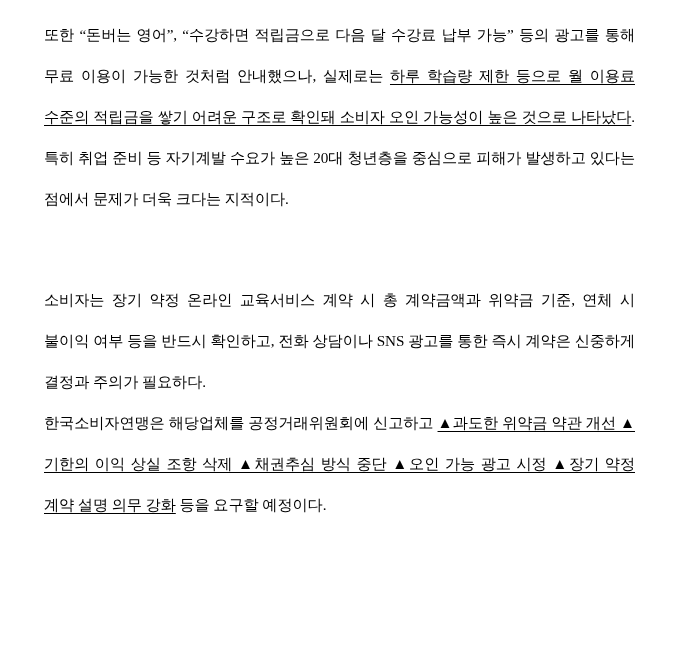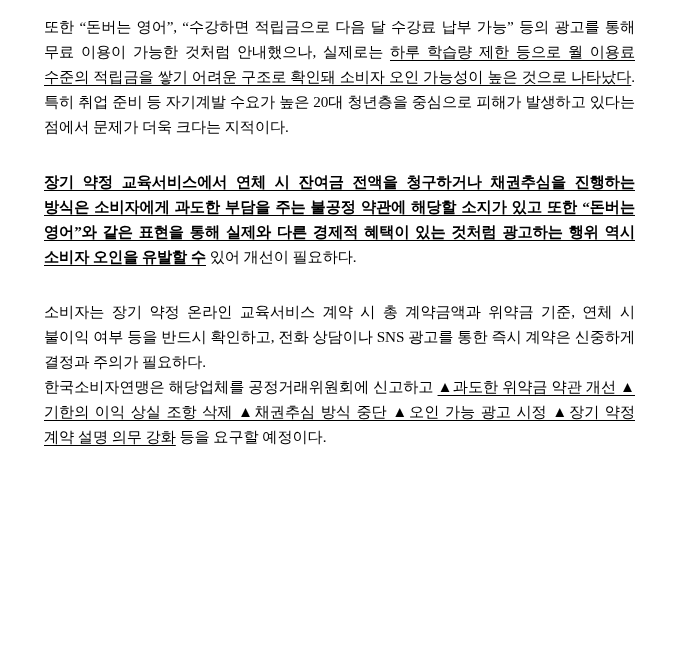--- a/index.html
+++ b/index.html
@@ -16,21 +16,21 @@
   }
   .page {
     box-sizing: border-box;
     width: 679px;
     height: 656px;
     padding: 14px 44px 0 44px;
     background: #ffffff;
   }
   .para {
     font-size: 15.2px;
-    line-height: 25px;
+    line-height: 41px;
     text-align: justify;
     text-justify: inter-character;
     letter-spacing: -0.1px;
     margin: 0;
     word-break: keep-all;
   }
   .para + .para {
     margin-top: 0;
   }
   .gap-large {
@@ -47,17 +47,16 @@
   .b {
     font-weight: bold;
   }
 </style>
 </head>
 <body>
 
 <div class="page">
   <p class="para" id="p1"><span>또한 “돈버는 영어”, “수강하면 적립금으로 다음 달 수강료 납부 가능” 등의 광고를 통해 무료 이용이 가능한 것처럼 안내했으나, 실제로는 </span><span class="u">하루 학습량 제한 등으로 월 이용료 수준의 적립금을 쌓기 어려운 구조로 확인돼 소비자 오인 가능성이 높은 것으로 나타났다</span><span>. 특히 취업 준비 등 자기계발 수요가 높은 20대 청년층을 중심으로 피해가 발생하고 있다는 점에서 문제가 더욱 크다는 지적이다.</span></p>
   <div class="gap-large"></div>
-  <p class="para" id="p2"><span class="u b">장기 약정 교육서비스에서 연체 시 잔여금 전액을 청구하거나 채권추심을 진행하는 방식은 소비자에게 과도한 부담을 주는 불공정 약관에 해당할 소지가 있고 또한 “돈버는 영어”와 같은 표현을 통해 실제와 다른 경제적 혜택이 있는 것처럼 광고하는 행위 역시 소비자 오인을 유발할 수</span><span> 있어 개선이 필요하다.</span></p>
   <div class="gap-medium"></div>
   <p class="para" id="p4"><span>소비자는 장기 약정 온라인 교육서비스 계약 시 총 계약금액과 위약금 기준, 연체 시 불이익 여부 등을 반드시 확인하고, 전화 상담이나 SNS 광고를 통한 즉시 계약은 신중하게 결정과 주의가 필요하다.</span></p>
   <p class="para" id="p3"><span>한국소비자연맹은 해당업체를 공정거래위원회에 신고하고 </span><span class="u">▲과도한 위약금 약관 개선 ▲기한의 이익 상실 조항 삭제 ▲채권추심 방식 중단 ▲오인 가능 광고 시정 ▲장기 약정 계약 설명 의무 강화</span><span> 등을 요구할 예정이다.</span></p>
 </div>
 
 </body></html>

